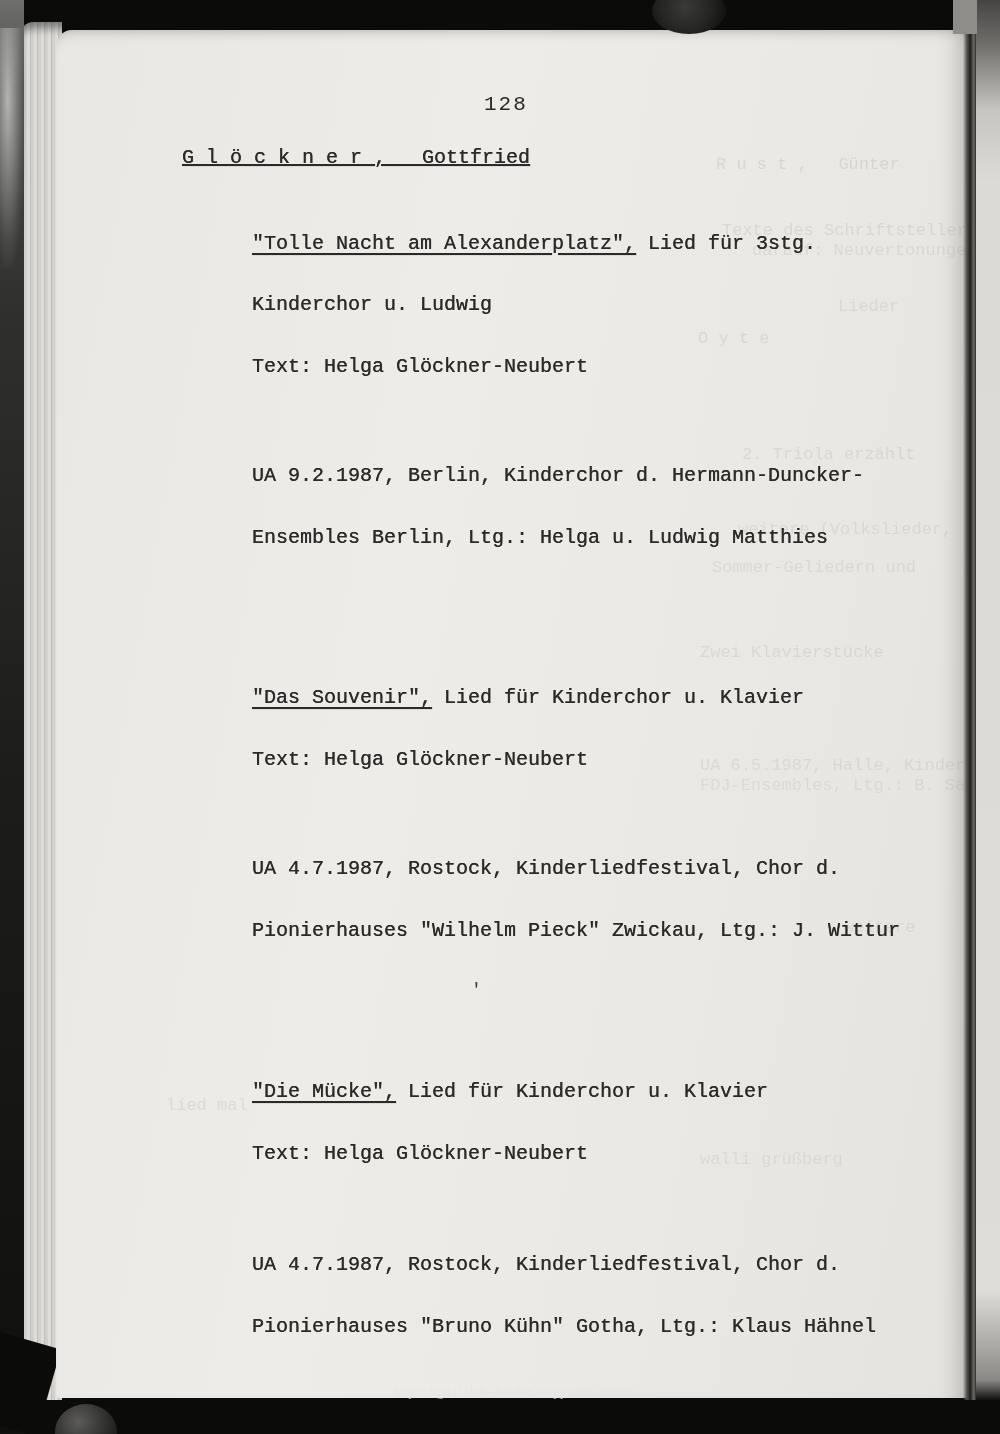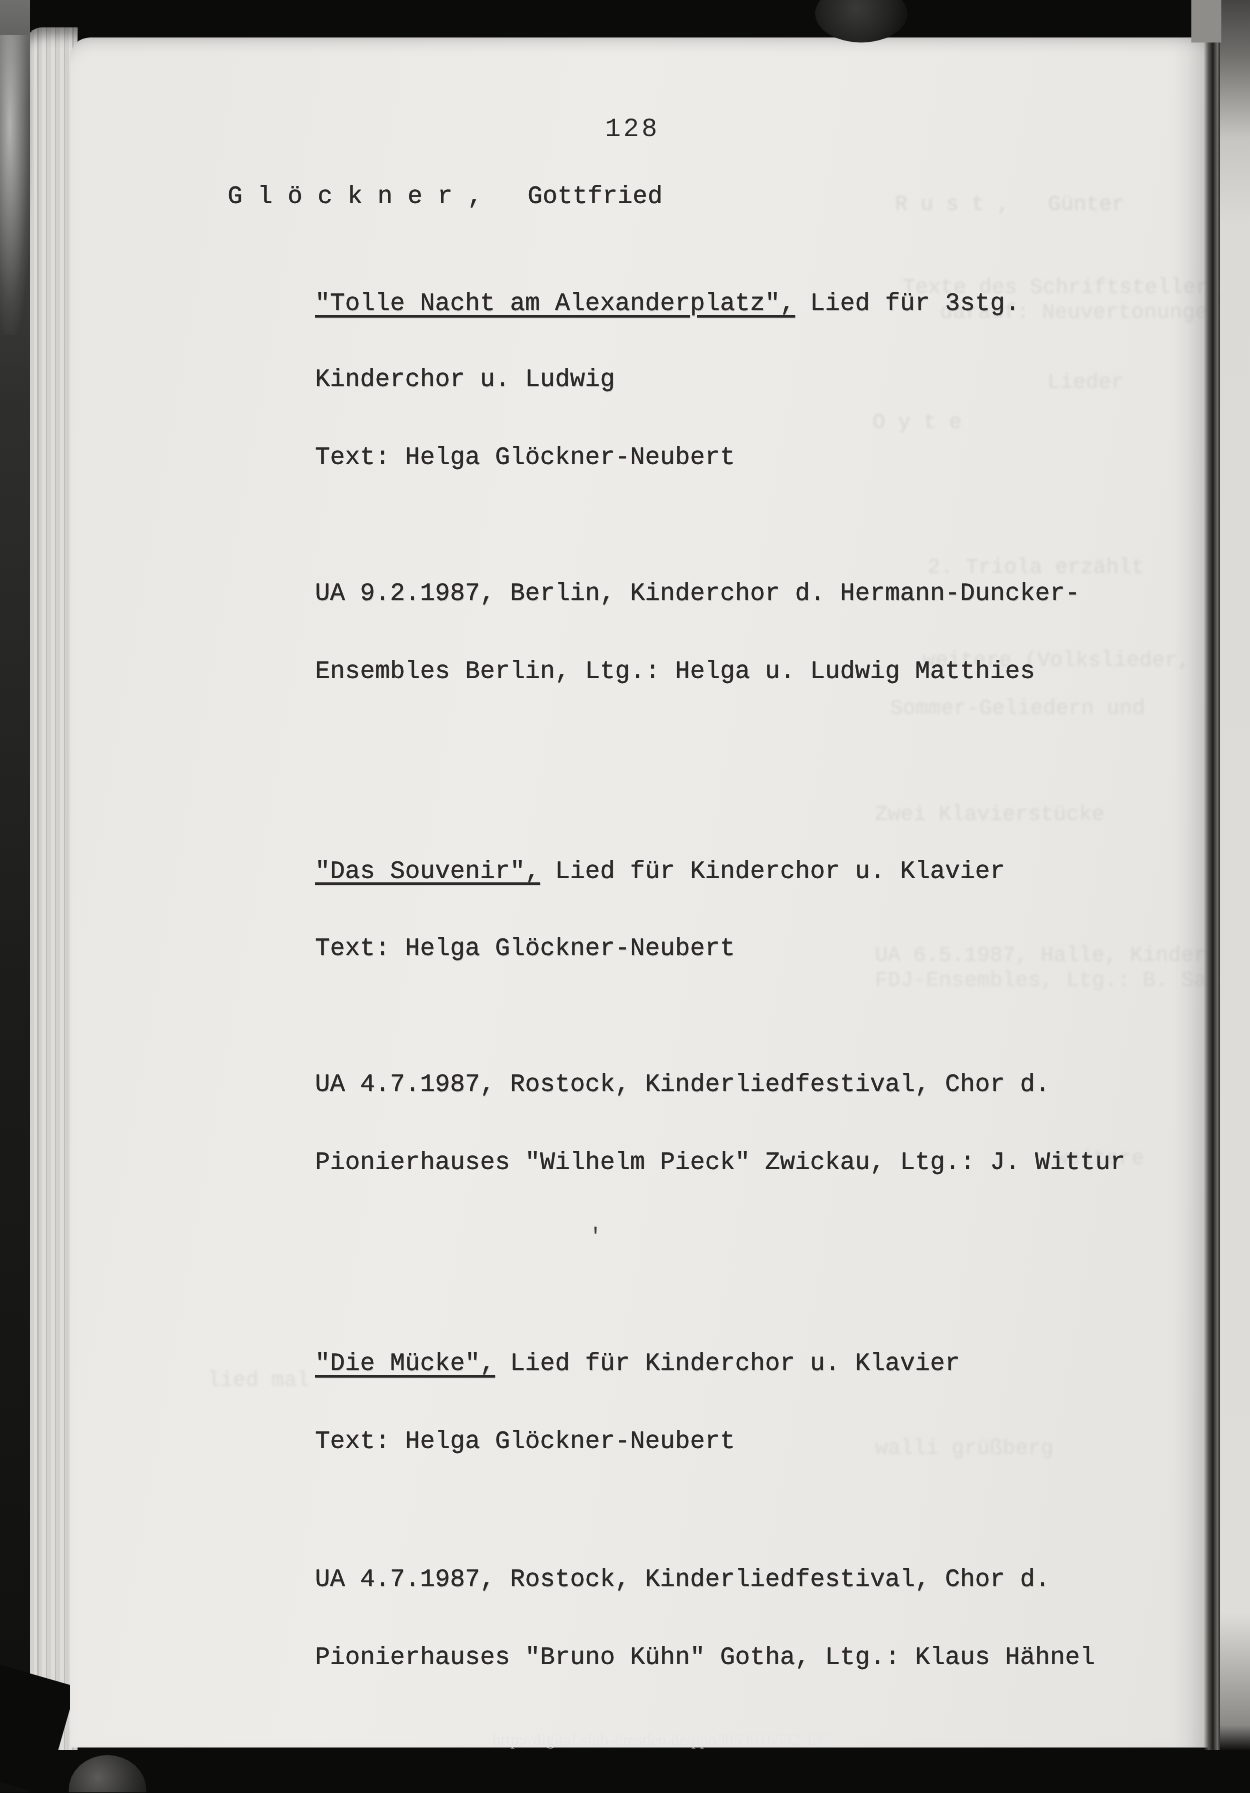--- a/index.html
+++ b/index.html
@@ -30,21 +30,21 @@
     background:radial-gradient(circle at 45% 40%,#3a3a39,#232322 55%,#141413 80%);}
   .knob-bottom{position:absolute;left:55px;top:1404px;width:62px;height:56px;border-radius:50%;
     background:radial-gradient(circle at 38% 32%,#5c5b59,#2c2c2b 55%,#161615 85%);}
   .bl-wedge{position:absolute;left:-20px;top:1338px;width:70px;height:90px;background:#0b0b0a;transform:rotate(16deg);}
   
   .pageno{position:absolute;left:428px;top:63px;width:120px;
     font-size:21px;letter-spacing:2px;color:#2c2a28;}
   .flow{position:absolute;left:0;top:118px;width:100%;color:#2c2a28;font-size:20px;line-height:20.5px;}
   .flow *{white-space:pre;}
   .composer{margin:0 0 0 126px;font-size:20px;font-weight:normal;
-    text-shadow:0 0 .5px rgba(44,42,40,.9),.4px .4px 0 rgba(44,42,40,.22);}
+    text-shadow:0 0 .5px rgba(44,42,40,.9),.4px .4px 0 rgba(44,42,40,.22);text-decoration:underline;}
   .work{margin-left:196px;}
   .line{text-shadow:0 0 .5px rgba(44,42,40,.9),.4px .4px 0 rgba(44,42,40,.22);}
   .u{text-decoration:underline;text-underline-offset:4px;text-decoration-thickness:1.8px;}
   .ua{margin-top:7px;}
   
   .mt-h1{margin-top:0;}
   .mt-w1{margin-top:24px;}
   .mt-w17{margin-top:17px;}
   .mt-w18{margin-top:18px;}
   

